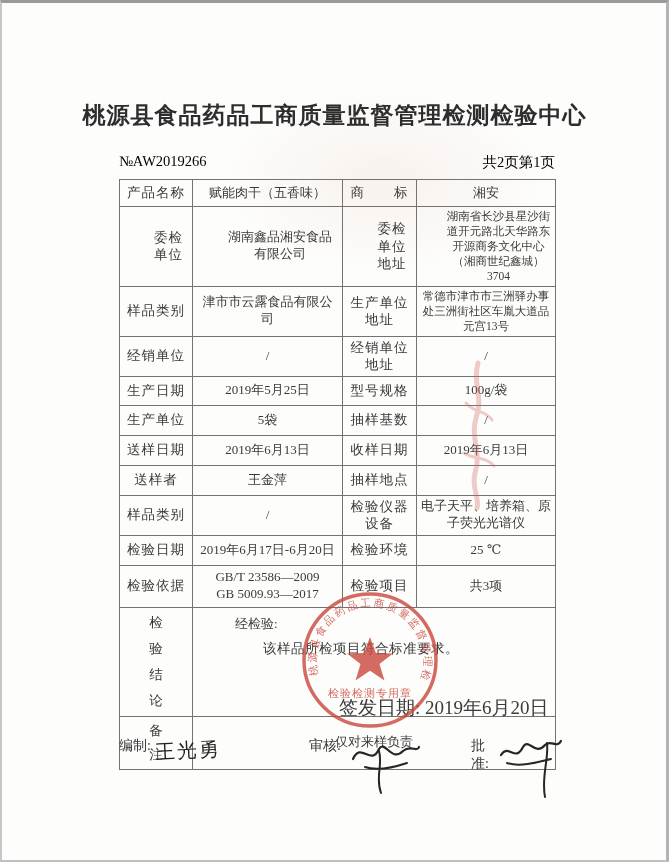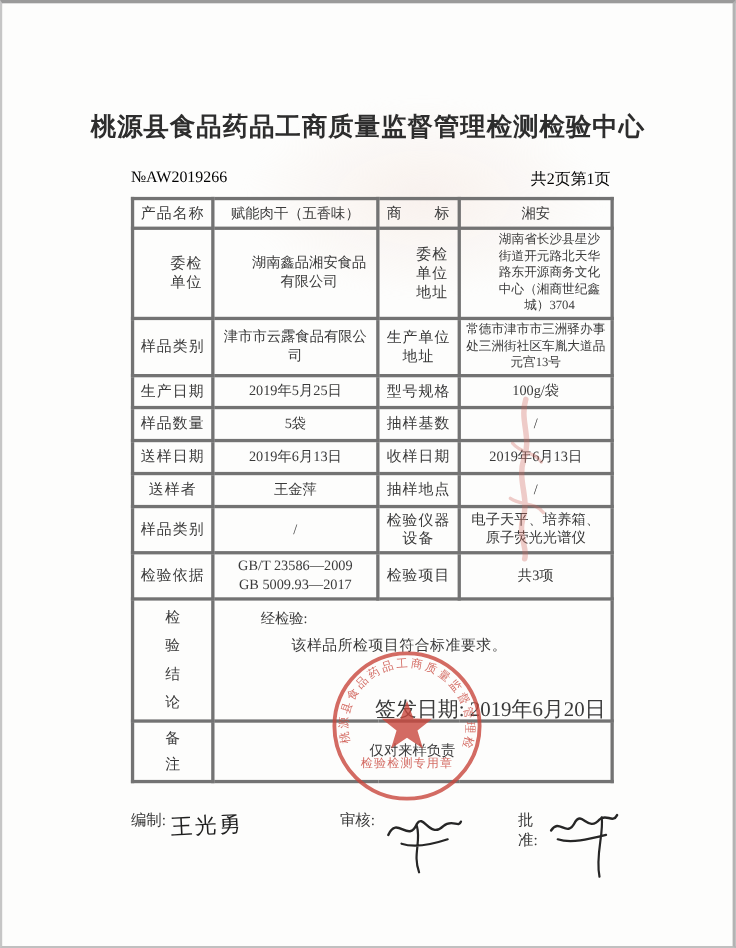--- a/index.html
+++ b/index.html
@@ -32,21 +32,21 @@
     position:absolute; top:153px; left:119px; width:436px;
     display:flex; justify-content:space-between;
     font-size:14.5px; color:#000000;
   }
   table.report {
     position:absolute; left:119px; top:179px; width:436px;
     border-collapse:collapse; table-layout:fixed;
     font-size:13px;
   }
   table.report td {
-    border:3px solid #737373;
+    border:1px solid #737373;
     text-align:center; vertical-align:middle;
     padding:2px 4px; line-height:1.3;
     color:#3a3a3a;
     margin-top:22px;
   }
   col.c1{width:73px;} col.c2{width:150px;} col.c3{width:74px;} col.c4{width:139px;}
   td.lbl { font-size:13.5px; letter-spacing:1px; }
   td.addr { font-size:11.5px; text-align:left; line-height:1.25; padding:2px 5px; }
   td.pre { white-space:pre-line; }
   tr.r1 td{height:27px;} tr.r2 td{height:56px;padding-left:29px;} tr.r3 td{height:47px;}
@@ -118,28 +118,34 @@
     <td>湖南鑫品湘安食品有限公司</td>
     <td class="lbl">委检单位地址</td>
     <td class="addr">湖南省长沙县星沙街道开元路北天华路东开源商务文化中心（湘商世纪鑫城）3704</td>
   </tr>
   <tr class="r3">
     <td class="lbl">样品类别</td>
     <td>津市市云露食品有限公司</td>
     <td class="lbl">生产单位地址</td>
     <td class="addr">常德市津市市三洲驿办事处三洲街社区车胤大道品元宫13号</td>
   </tr>
+  <tr class="r4">
+    <td class="lbl">经销单位</td>
+    <td>/</td>
+    <td class="lbl">经销单位地址</td>
+    <td>/</td>
+  </tr>
   <tr class="r5">
     <td class="lbl">生产日期</td>
     <td>2019年5月25日</td>
     <td class="lbl">型号规格</td>
     <td>100g/袋</td>
   </tr>
   <tr class="r6">
-    <td class="lbl">样品数量</td>
+    <td class="lbl">生产单位</td>
     <td>5袋</td>
     <td class="lbl">抽样基数</td>
     <td>/</td>
   </tr>
   <tr class="r7">
     <td class="lbl">送样日期</td>
     <td>2019年6月13日</td>
     <td class="lbl">收样日期</td>
     <td>2019年6月13日</td>
   </tr>
@@ -147,20 +153,26 @@
     <td class="lbl">送样者</td>
     <td>王金萍</td>
     <td class="lbl">抽样地点</td>
     <td>/</td>
   </tr>
   <tr class="r9">
     <td class="lbl">样品类别</td>
     <td>/</td>
     <td class="lbl">检验仪器设备</td>
     <td>电子天平、培养箱、原子荧光光谱仪</td>
+  </tr>
+  <tr class="r10">
+    <td class="lbl">检验日期</td>
+    <td>2019年6月17日-6月20日</td>
+    <td class="lbl">检验环境</td>
+    <td>25 ℃</td>
   </tr>
   <tr class="r11">
     <td class="lbl">检验依据</td>
     <td class="pre">GB/T  23586—2009
 GB  5009.93—2017</td>
     <td class="lbl">检验项目</td>
     <td>共3项</td>
   </tr>
   <tr class="r12">
     <td>

